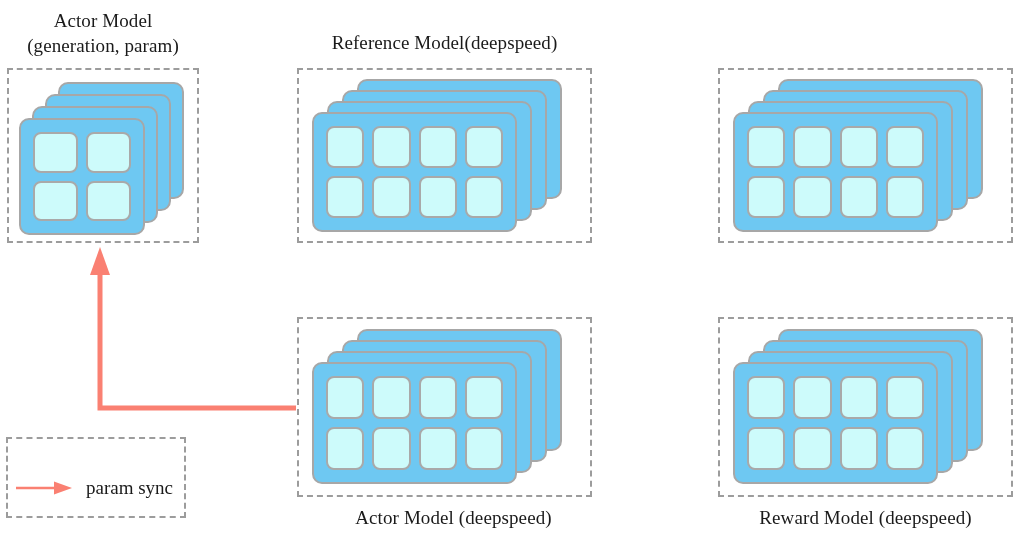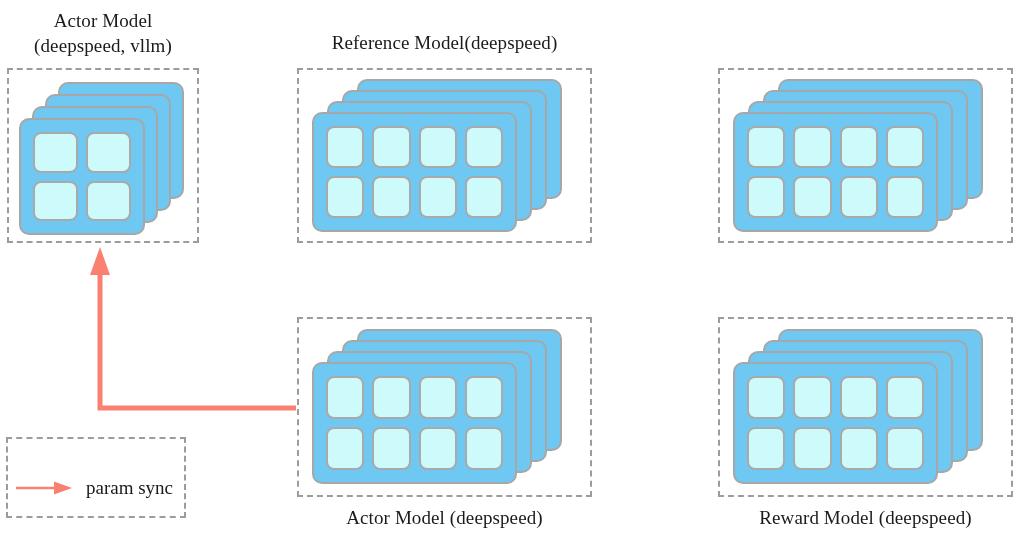--- a/index.html
+++ b/index.html
@@ -86,21 +86,21 @@
     line-height: 19px;
     white-space: pre;
   }
 </style>
 </head>
 <body>
 
 <div id="canvas">
 
   <div class="grp-label" style="left:7px; top:8px; width:192px;">Actor Model</div>
-  <div class="grp-label" style="left:7px; top:33px; width:192px;">(deepspeed, vllm)</div>
+  <div class="grp-label" style="left:7px; top:33px; width:192px;">(generation, param)</div>
 
   <div class="frame" style="left:7px; top:68px; width:192px; height:175px;"></div>
 
   <div class="deck" style="left:7px; top:68px; width:192px; height:175px;">
     <div class="card" style="left:51px; top:14px; width:126px; height:117px;"></div>
     <div class="card" style="left:38px; top:26px; width:126px; height:117px;"></div>
     <div class="card" style="left:25px; top:38px; width:126px; height:117px;"></div>
     <div class="card card-front grid-2x2" style="left:12px; top:50px; width:126px; height:117px;">
       <div class="cell"></div>
       <div class="cell"></div>
@@ -159,21 +159,21 @@
       <div class="cell"></div>
       <div class="cell"></div>
       <div class="cell"></div>
       <div class="cell"></div>
       <div class="cell"></div>
       <div class="cell"></div>
       <div class="cell"></div>
     </div>
   </div>
 
-  <div class="grp-label" style="left:297px; top:505px; width:295px;">Actor Model (deepspeed)</div>
+  <div class="grp-label" style="left:306px; top:505px; width:295px;">Actor Model (deepspeed)</div>
 
   <div class="frame" style="left:718px; top:317px; width:295px; height:180px;"></div>
 
   <div class="deck" style="left:718px; top:317px; width:295px; height:180px;">
     <div class="card" style="left:60px; top:12px; width:205px; height:122px;"></div>
     <div class="card" style="left:45px; top:23px; width:205px; height:122px;"></div>
     <div class="card" style="left:30px; top:34px; width:205px; height:122px;"></div>
     <div class="card card-front grid-4x2" style="left:15px; top:45px; width:205px; height:122px;">
       <div class="cell"></div>
       <div class="cell"></div>

